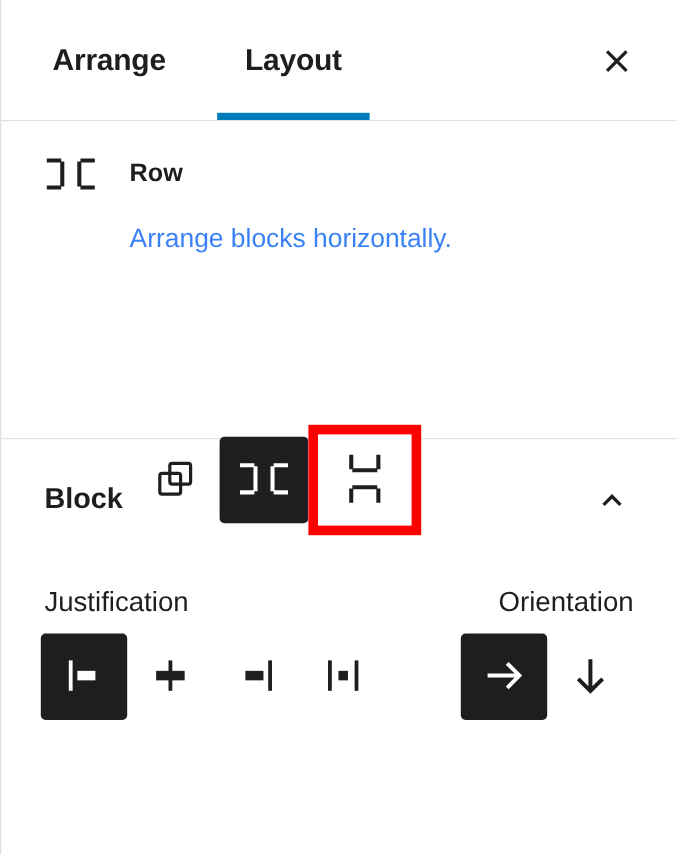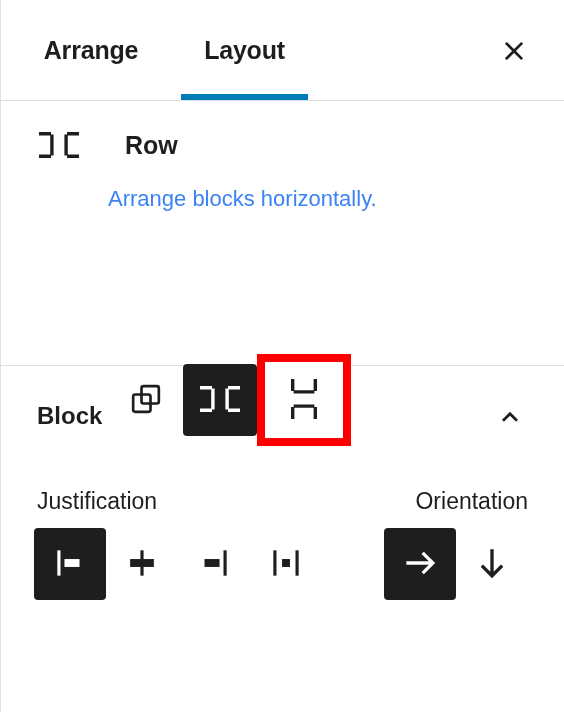--- a/index.html
+++ b/index.html
@@ -89,24 +89,24 @@
   }
   .block-icon {
     width: 48px;
     height: 36px;
     display: flex;
     align-items: center;
     justify-content: flex-start;
     flex: none;
   }
   .block-title {
-    font-size: 25px;
+    font-size: 21px;
     font-weight: 600;
     color: #1e1e1e;
-    margin-left: 40px;
+    margin-left: 23px;
   }
   .block-desc {
     margin: 22px 0 0 107px;
     font-size: 22px;
     color: #3b82f6;
     line-height: 1.3;
   }
 
   
   .variations {

